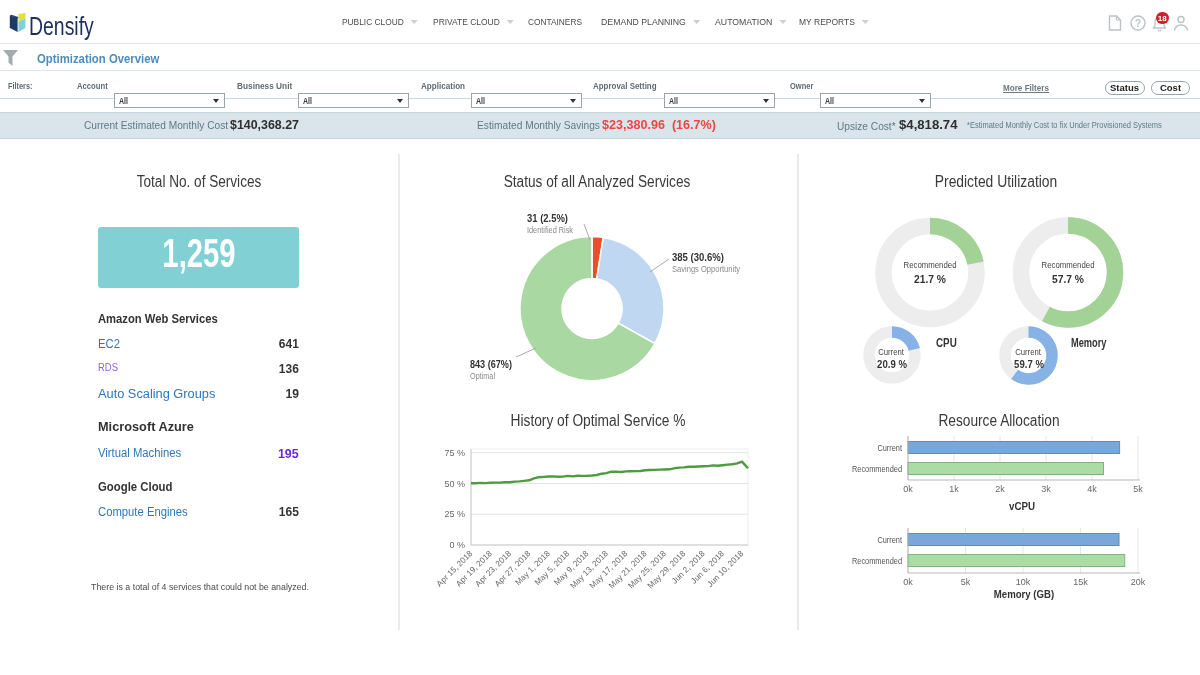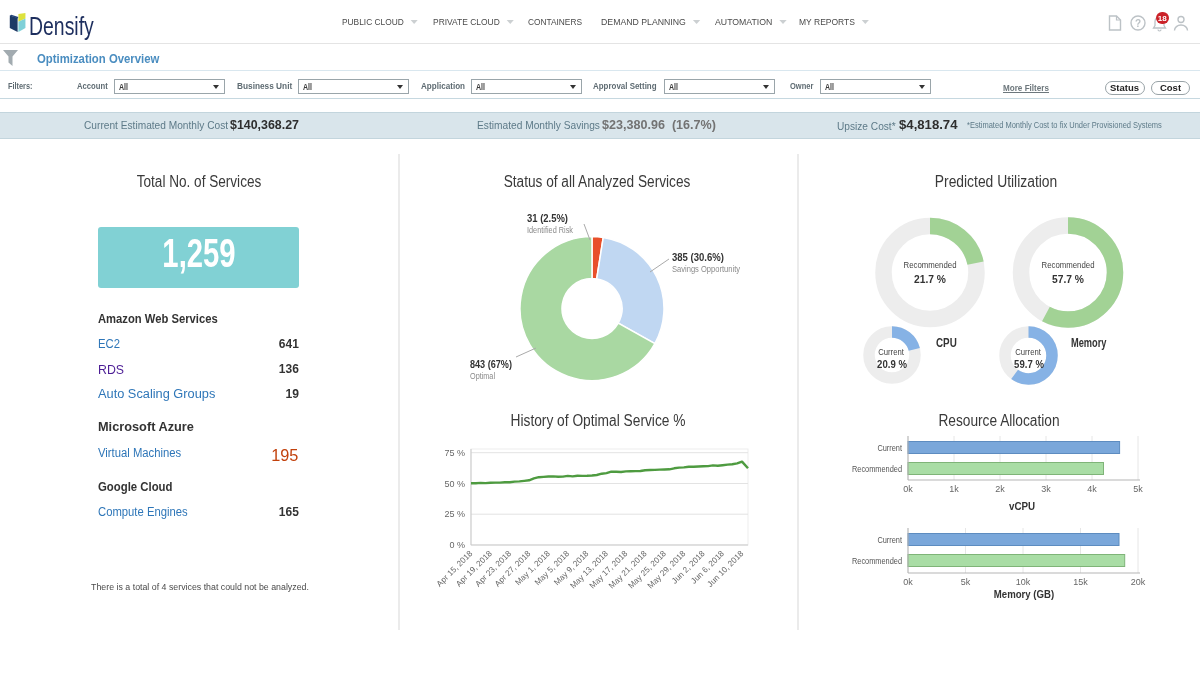--- a/index.html
+++ b/index.html
@@ -4,21 +4,21 @@
 #page { position:relative; width:1200px; height:675px; }
 .abs { position:absolute; }
 .tl { position:absolute; transform-origin:left top; white-space:nowrap; }
 .tr { position:absolute; transform-origin:right top; white-space:nowrap; }
 .tc { position:absolute; transform-origin:center top; text-align:center; white-space:nowrap; }
 #topbar { position:absolute; left:0; top:0; width:1200px; height:44px; background:#fff; border-bottom:1px solid #e4e4e4; }
 .navitem { position:absolute; top:15.5px; font-size:9.5px; color:#4a4a4a; transform-origin:left top; white-space:nowrap; }
 .chev { display:inline-block; width:0; height:0; border-left:4px solid transparent; border-right:4px solid transparent; border-top:4.5px solid #ccd0d2; margin-left:8px; position:relative; top:-1px; }
 #pagebar { position:absolute; left:0; top:44px; width:1200px; height:27px; background:#fff; border-bottom:1px solid #d9e7ef; }
 #filterbar { position:absolute; left:0; top:71px; width:1200px; height:28px; background:#fff; border-bottom:1px solid #c6d8e0; }
-.dd { position:absolute; top:79px; height:15px; background:#fff; border:1px solid #9aa5aa; }
+.dd { position:absolute; top:93px; height:15px; background:#fff; border:1px solid #9aa5aa; }
 .dd .t { position:absolute; left:4px; top:1.5px; font-size:9px; font-weight:bold; color:#3a3a3a; transform:scaleX(.78); transform-origin:left top; }
 .dd .a { position:absolute; right:5px; top:4.5px; width:0; height:0; border-left:3px solid transparent; border-right:3px solid transparent; border-top:4px solid #333; }
 .btn { position:absolute; top:80.5px; height:14px; border:1px solid #98a2a6; border-radius:8px; background:#fff; font-size:9.5px; font-weight:bold; color:#222; text-align:center; line-height:12px; }
 #costbar { position:absolute; left:0; top:112px; width:1200px; height:27px; background:#d9e5eb; border-top:1px solid #c3d5dd; border-bottom:1px solid #c3d5dd; }
 .vdiv { position:absolute; top:154px; width:2px; height:476px; background:#ebebeb; }
 #tealbox { position:absolute; left:98px; top:227px; width:201px; height:61px; background:#81d1d4; border-radius:3px; }
 .bignum { letter-spacing:0px; }
 .overlay { position:absolute; left:0; top:0; }
 </style></head>
 <body>
@@ -86,43 +86,43 @@
       <span class="t">All</span>
       <span class="a"></span>
     </div>
     <div class="tl " style="left:1003px;top:82px;font-size:9.5px;font-weight:bold;transform:scaleX(0.854);color:#6d777c;text-decoration:underline;">More Filters</div>
 <div class="btn" style="left:1104.5px;width:40px">Status</div>
     <div class="btn" style="left:1151px;width:39px">Cost</div>
     <div id="costbar"></div>
     <div class="tl " style="left:84px;top:119px;font-size:10.5px;transform:scaleX(0.968);color:#5d7a88;">Current Estimated Monthly Cost</div>
 <div class="tl " style="left:230px;top:118px;font-size:12.5px;font-weight:bold;transform:scaleX(0.992);color:#2e2e2e;">$140,368.27</div>
 <div class="tl " style="left:477px;top:119px;font-size:10.5px;transform:scaleX(0.971);color:#5d7a88;">Estimated Monthly Savings</div>
-<div class="tl" style="left:602px;top:118px;font-size:12.5px;font-weight:bold;color:#737373;transform:scaleX(1.006);">$23,380.96&nbsp; (16.7%)</div>
+<div class="tl" style="left:602px;top:118px;font-size:12.5px;font-weight:bold;color:#ef4444;transform:scaleX(1.006);">$23,380.96&nbsp; (16.7%)</div>
     <div class="tl " style="left:837.4px;top:119.5px;font-size:10.5px;transform:scaleX(0.966);color:#5d7a88;">Upsize Cost*</div>
 <div class="tl " style="left:899.2px;top:118px;font-size:12.5px;font-weight:bold;transform:scaleX(1.052);color:#2e2e2e;">$4,818.74</div>
 <div class="tl " style="left:967.2px;top:121px;font-size:8.2px;transform:scaleX(0.917);color:#5d7a88;">*Estimated Monthly Cost to fix Under Provisioned Systems</div>
 <div class="vdiv" style="left:398px"></div>
     <div class="vdiv" style="left:797px"></div>
     <div class="tc title" style="left:-1px;top:172.5px;width:400px;font-size:16px;transform:scaleX(0.849);color:#3a3a3a;">Total No. of Services</div>
 <div class="tc title" style="left:397px;top:172.5px;width:400px;font-size:16px;transform:scaleX(0.853);color:#3a3a3a;">Status of all Analyzed Services</div>
 <div class="tc title" style="left:796px;top:172.5px;width:400px;font-size:16px;transform:scaleX(0.866);color:#3a3a3a;">Predicted Utilization</div>
 <div class="tc title" style="left:397.5px;top:411.5px;width:400px;font-size:16px;transform:scaleX(0.859);color:#3a3a3a;">History of Optimal Service %</div>
 <div class="tc title" style="left:799px;top:411.5px;width:400px;font-size:16px;transform:scaleX(0.856);color:#3a3a3a;">Resource Allocation</div>
 <div id="tealbox"></div>
     <div class="tc bignum" style="left:-1px;top:230px;width:400px;font-size:41px;font-weight:bold;transform:scaleX(0.714);color:#fff;">1,259</div>
 <div class="tl " style="left:98px;top:311.5px;font-size:12.5px;font-weight:bold;transform:scaleX(0.899);color:#333;">Amazon Web Services</div>
 <div class="tl " style="left:98px;top:336.5px;font-size:12.5px;transform:scaleX(0.905);color:#2e76b8;">EC2</div>
 <div class="tr " style="right:901.2px;top:336.5px;font-size:12.5px;font-weight:bold;transform:scaleX(0.959);color:#333;">641</div>
-<div class="tl " style="left:98px;top:361.5px;font-size:13px;transform:scaleX(0.947);color:#4c1d95;">RDS</div>
+<div class="tl " style="left:98px;top:361.5px;font-size:10px;transform:scaleX(0.947);color:#8b5cf6;">RDS</div>
 <div class="tr " style="right:901.2px;top:361.5px;font-size:12.5px;font-weight:bold;transform:scaleX(0.959);color:#333;">136</div>
 <div class="tl " style="left:98px;top:386.5px;font-size:12.5px;transform:scaleX(1.023);color:#2e76b8;">Auto Scaling Groups</div>
 <div class="tr " style="right:901.2px;top:386.5px;font-size:12.5px;font-weight:bold;transform:scaleX(0.971);color:#333;">19</div>
 <div class="tl " style="left:98px;top:420px;font-size:12.5px;font-weight:bold;transform:scaleX(1.020);color:#333;">Microsoft Azure</div>
 <div class="tl " style="left:98px;top:445.5px;font-size:12.5px;transform:scaleX(0.903);color:#2e76b8;">Virtual Machines</div>
-<div class="tr " style="right:901.2px;top:445.5px;font-size:17px;font-weight:normal;transform:scaleX(0.959);color:#c2410c;">195</div>
+<div class="tr " style="right:901.2px;top:445.5px;font-size:13px;font-weight:bold;transform:scaleX(0.959);color:#6d28d9;">195</div>
 <div class="tl " style="left:98px;top:479.5px;font-size:12.5px;font-weight:bold;transform:scaleX(0.909);color:#333;">Google Cloud</div>
 <div class="tl " style="left:98px;top:505px;font-size:12.5px;transform:scaleX(0.902);color:#2e76b8;">Compute Engines</div>
 <div class="tr " style="right:901.2px;top:505px;font-size:12.5px;font-weight:bold;transform:scaleX(0.959);color:#333;">165</div>
 <div class="tc " style="left:0px;top:581px;width:400px;font-size:9.5px;transform:scaleX(0.927);color:#4a4a4a;">There is a total of 4 services that could not be analyzed.</div>
 <svg class="overlay" width="1200" height="675" viewBox="0 0 1200 675" font-family="Liberation Sans, sans-serif">
 <path d="M592.00,236.50 A72.0,72.0 0 0 1 603.26,237.39 L596.69,278.87 A30.0,30.0 0 0 0 592.00,278.50 Z" fill="#e8502b" stroke="#fff" stroke-width="1.5"></path>
 <path d="M603.26,237.39 A72.0,72.0 0 0 1 654.87,343.58 L618.20,323.12 A30.0,30.0 0 0 0 596.69,278.87 Z" fill="#c0d7f2" stroke="#fff" stroke-width="1.5"></path>
 <path d="M654.87,343.58 A72.0,72.0 0 1 1 592.00,236.50 L592.00,278.50 A30.0,30.0 0 1 0 618.20,323.12 Z" fill="#a9d8a2" stroke="#fff" stroke-width="1.5"></path>
 <line x1="584" y1="224" x2="590" y2="240" stroke="#aaa" stroke-width="1"></line>
 <line x1="669" y1="259" x2="650" y2="272" stroke="#aaa" stroke-width="1"></line>

